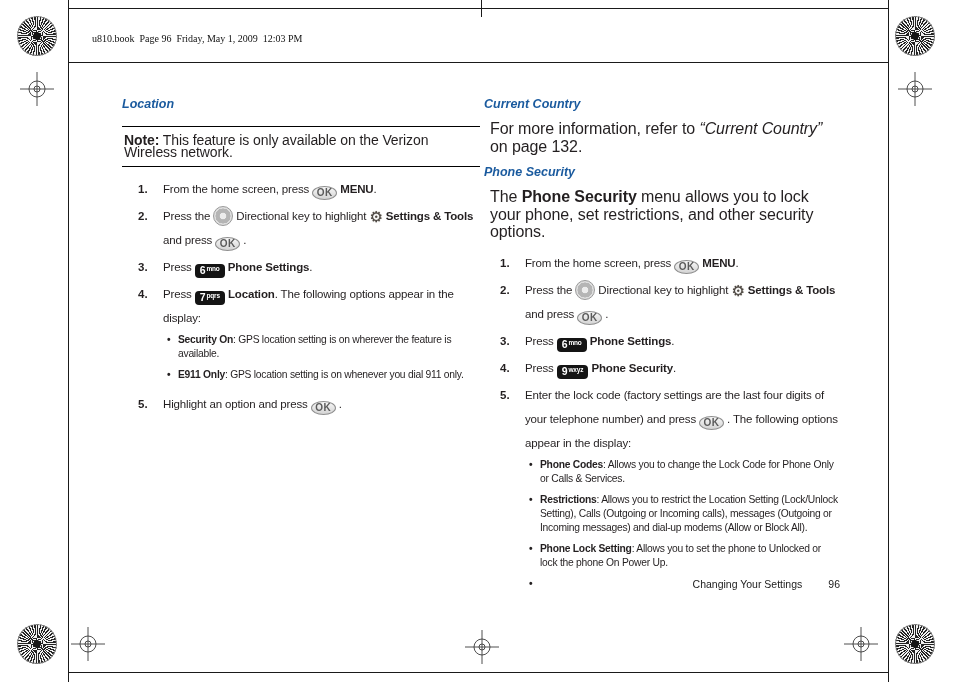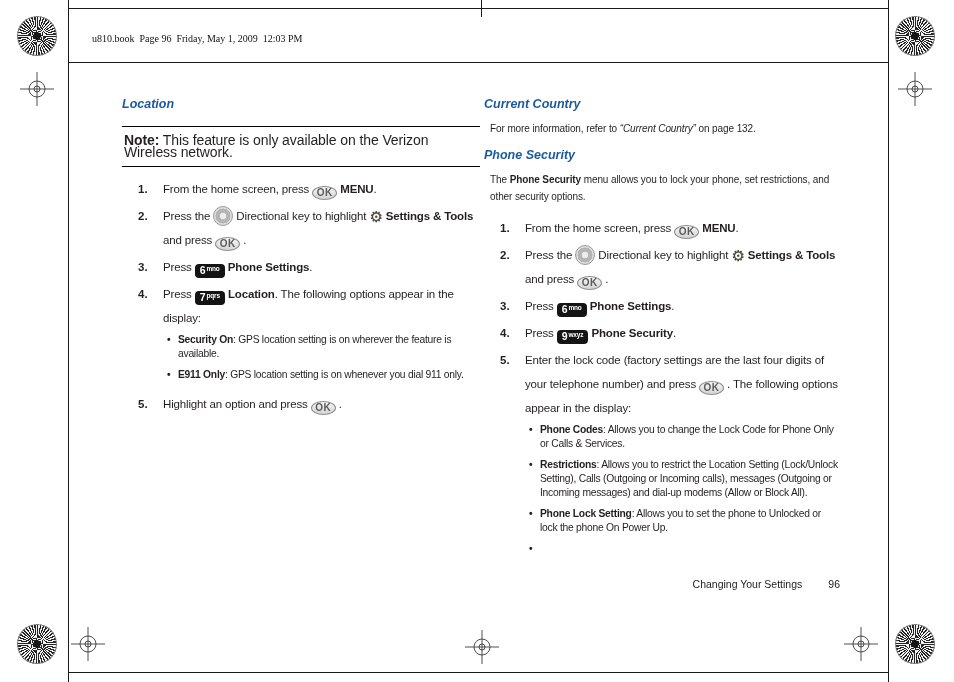--- a/index.html
+++ b/index.html
@@ -42,21 +42,21 @@
   .col-left  { left:122px; width:358px; }
   .col-right { left:460px; width:356px;margin-left:24px; }
 
   .sect-head { color:var(--heading,#1a5a9e); font-weight:bold; font-style:italic;
     font-size:12.5px; line-height:15px; margin-bottom:6px; }
 
   .note { border-top:1px solid #000; border-bottom:1px solid #000; padding:7px 2px 8px 2px;
     margin:14px 0 8px 0; font-size:14px; line-height:12px; letter-spacing:-0.1px; }
   .note b { font-weight:bold; }
 
-  .para { font-size:10px; line-height:17.5px; letter-spacing:-0.1px; margin:8px 0 10px 6px; }
+  .para { font-size:16px; line-height:17.5px; letter-spacing:-0.1px; margin:8px 0 10px 6px; }
 
   .steps { margin:10px 0 0 16px; }
   .step { display:flex; margin-bottom:3px; }
   .step-num { width:25px; font-weight:bold; font-size:11.5px; line-height:24px; flex:none; }
   .step-body { flex:1; font-size:11.5px; line-height:24px; letter-spacing:-0.15px; }
   .step-body b { font-weight:bold; }
 
   .bullet { display:flex; font-size:10.3px; line-height:14px; letter-spacing:-0.25px; margin:3px 0 7px 4px; }
   .bullet-dot { width:11px; font-weight:bold; flex:none; }
   .bullet-body b { font-weight:bold; }

